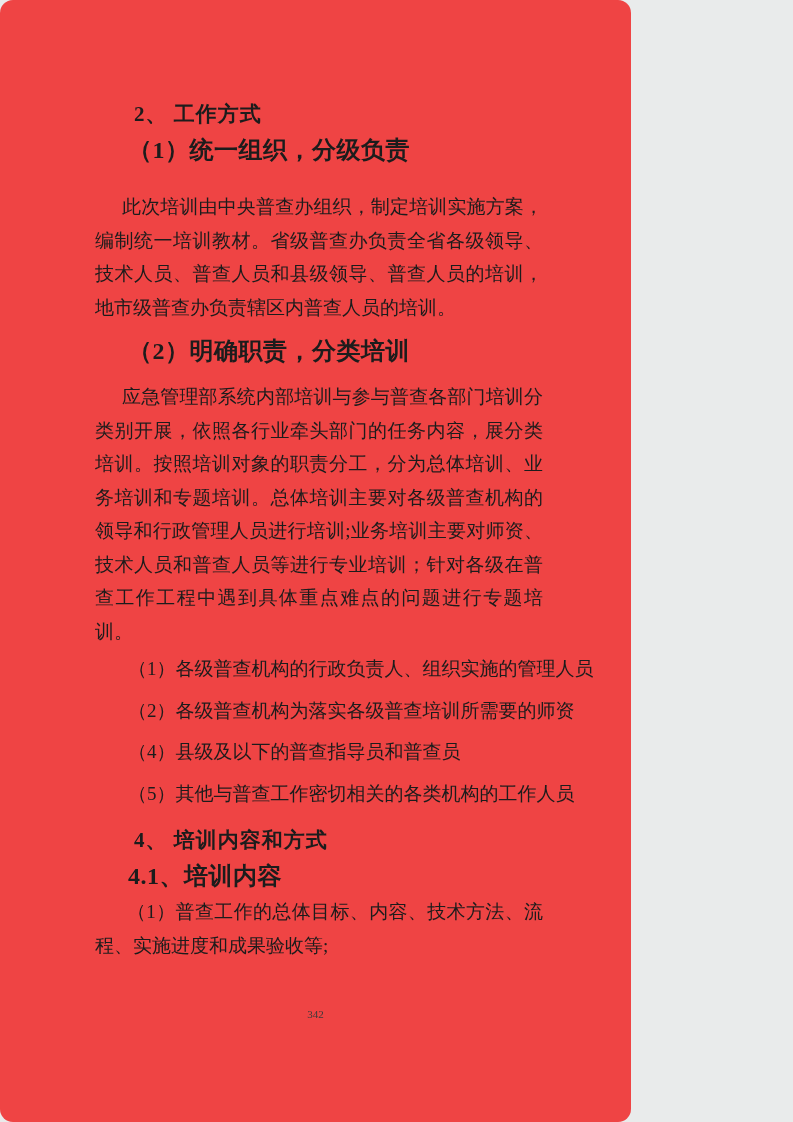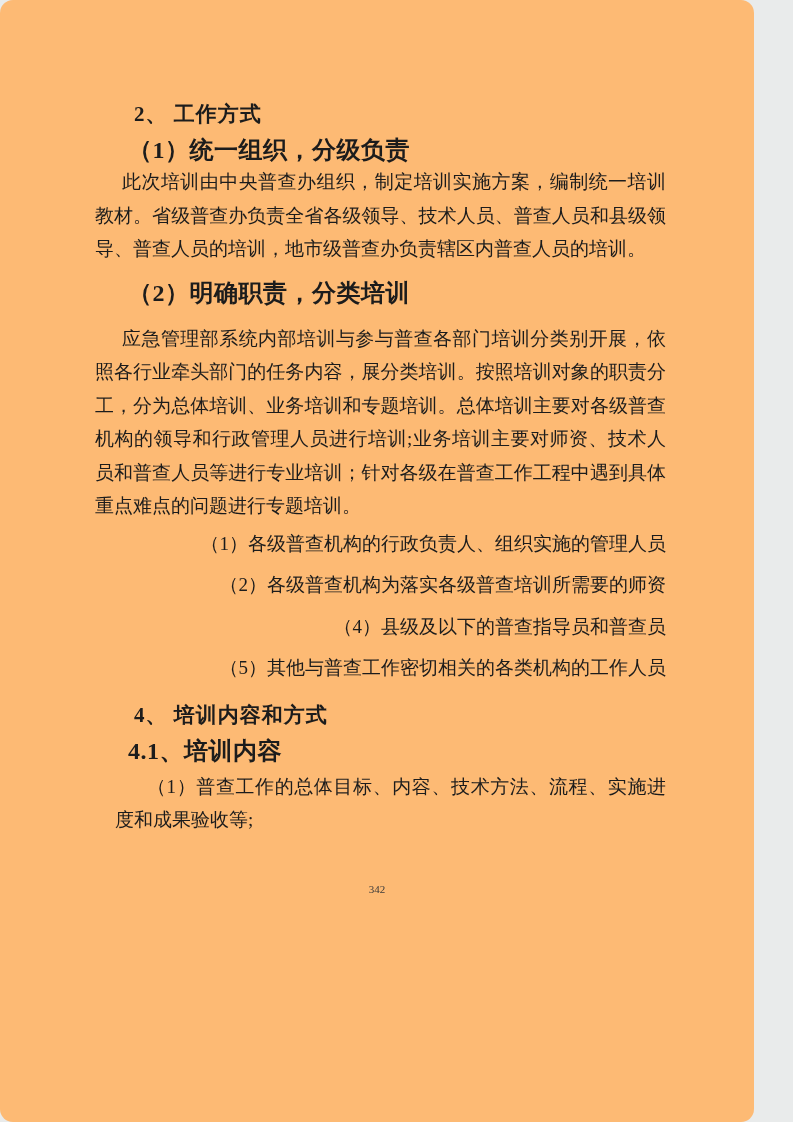--- a/index.html
+++ b/index.html
@@ -2,23 +2,23 @@
 <html lang="zh"><head>
 <meta charset="utf-8">
 <style>
   html, body {
     margin: 0;
     padding: 0;
     background: #e9ebeb;
   }
   .page {
     position: relative;
-    width: 754px;
+    width: 631px;
     height: 1122px;
-    background: #fdba74;
+    background: #ef4444;
     border-radius: 13px;
     overflow: hidden;
     font-family: "Liberation Serif", "DejaVu Serif", serif;
     color: #1c1c1c;
     box-sizing: border-box;
   }
   .content {
     box-sizing: border-box;
     width: 100%;
     height: 100%;
@@ -42,28 +42,28 @@
   }
   .para {
     font-size: 19px;
     line-height: 33.5px;
     text-align: justify;
     text-indent: 27px;
     margin: 0;
   }
   .para.indent-lg { text-indent: 32px; }
   .m-h3-1 { margin-top: 11px; }
-  .m-p1   { margin-top: 2px; }
+  .m-p1   { margin-top: 27px; }
   .m-h3-2 { margin-top: 15px; }
   .m-p2   { margin-top: 16px; }
   .m-h2-2 { margin-top: 21px; }
-  .m-list { margin-top: 3px; text-align: right; }
+  .m-list { margin-top: 3px; }
   .m-h2-3 { margin-top: 13px; }
   .m-h3-3 { margin-top: 11px; }
-  .m-p3   { margin-top: 6px; margin-left: 20px; }
+  .m-p3   { margin-top: 6px; }
   .item-list {
     margin: 0;
     padding: 0;
     list-style: none;
   }
   .item {
     font-size: 19px;
     line-height: 41.5px;
     margin-left: 33px;
     white-space: nowrap;

